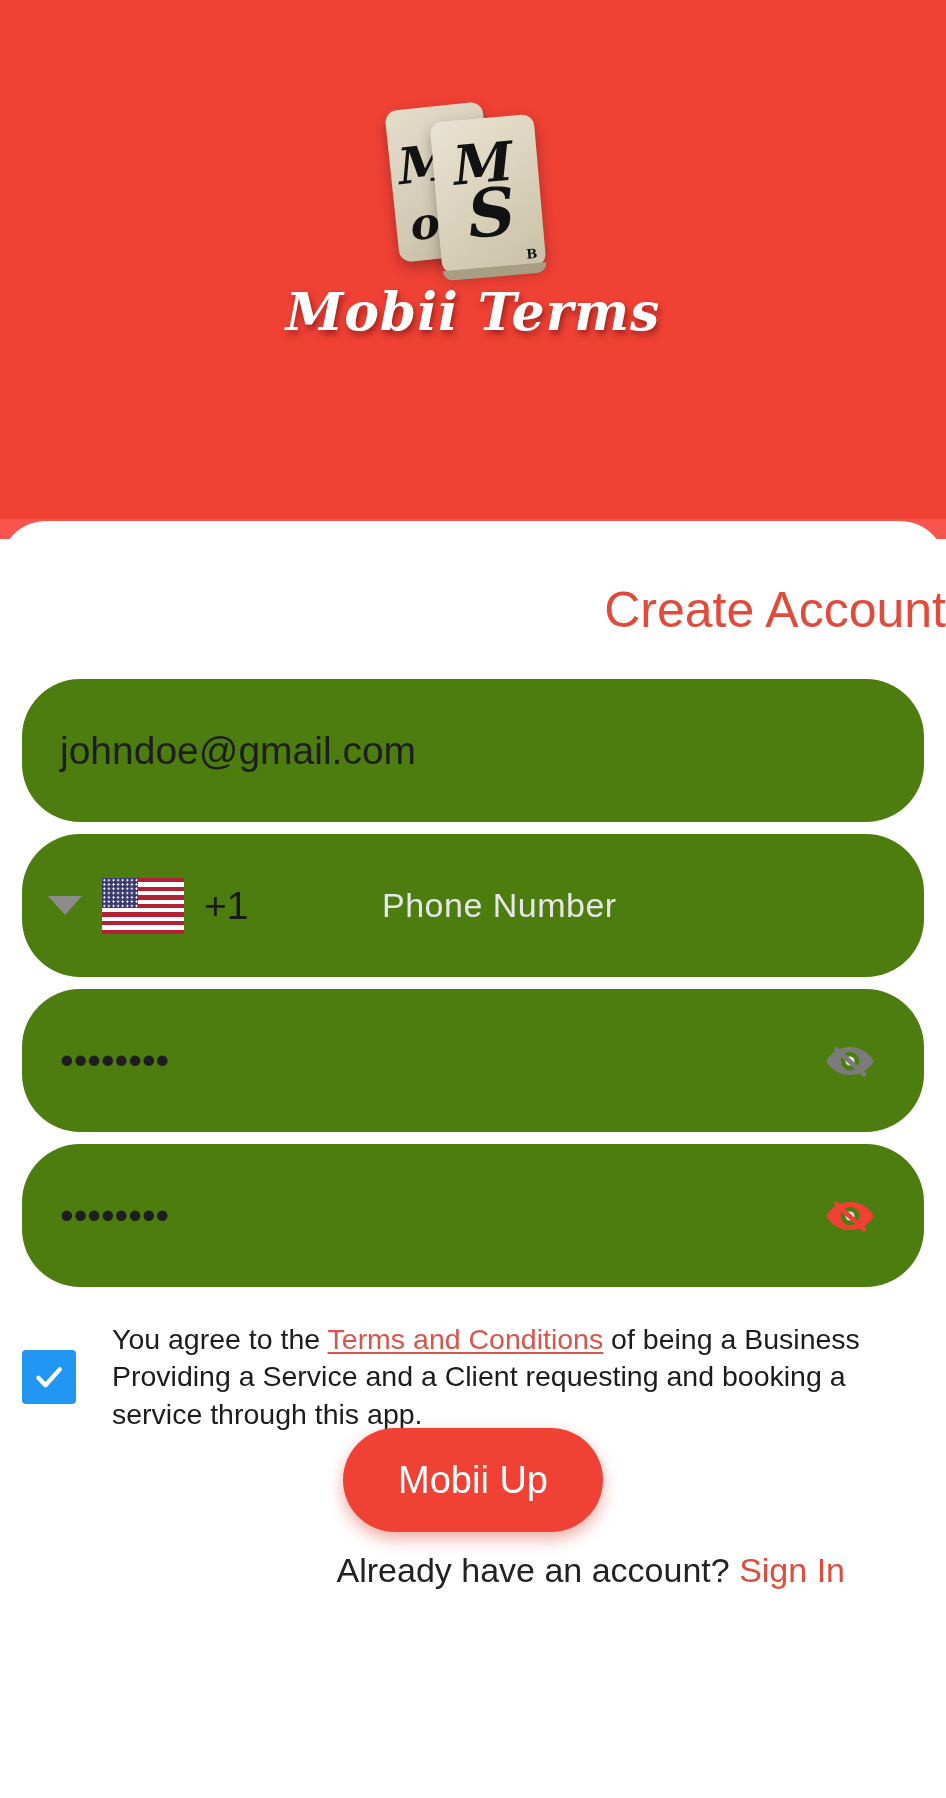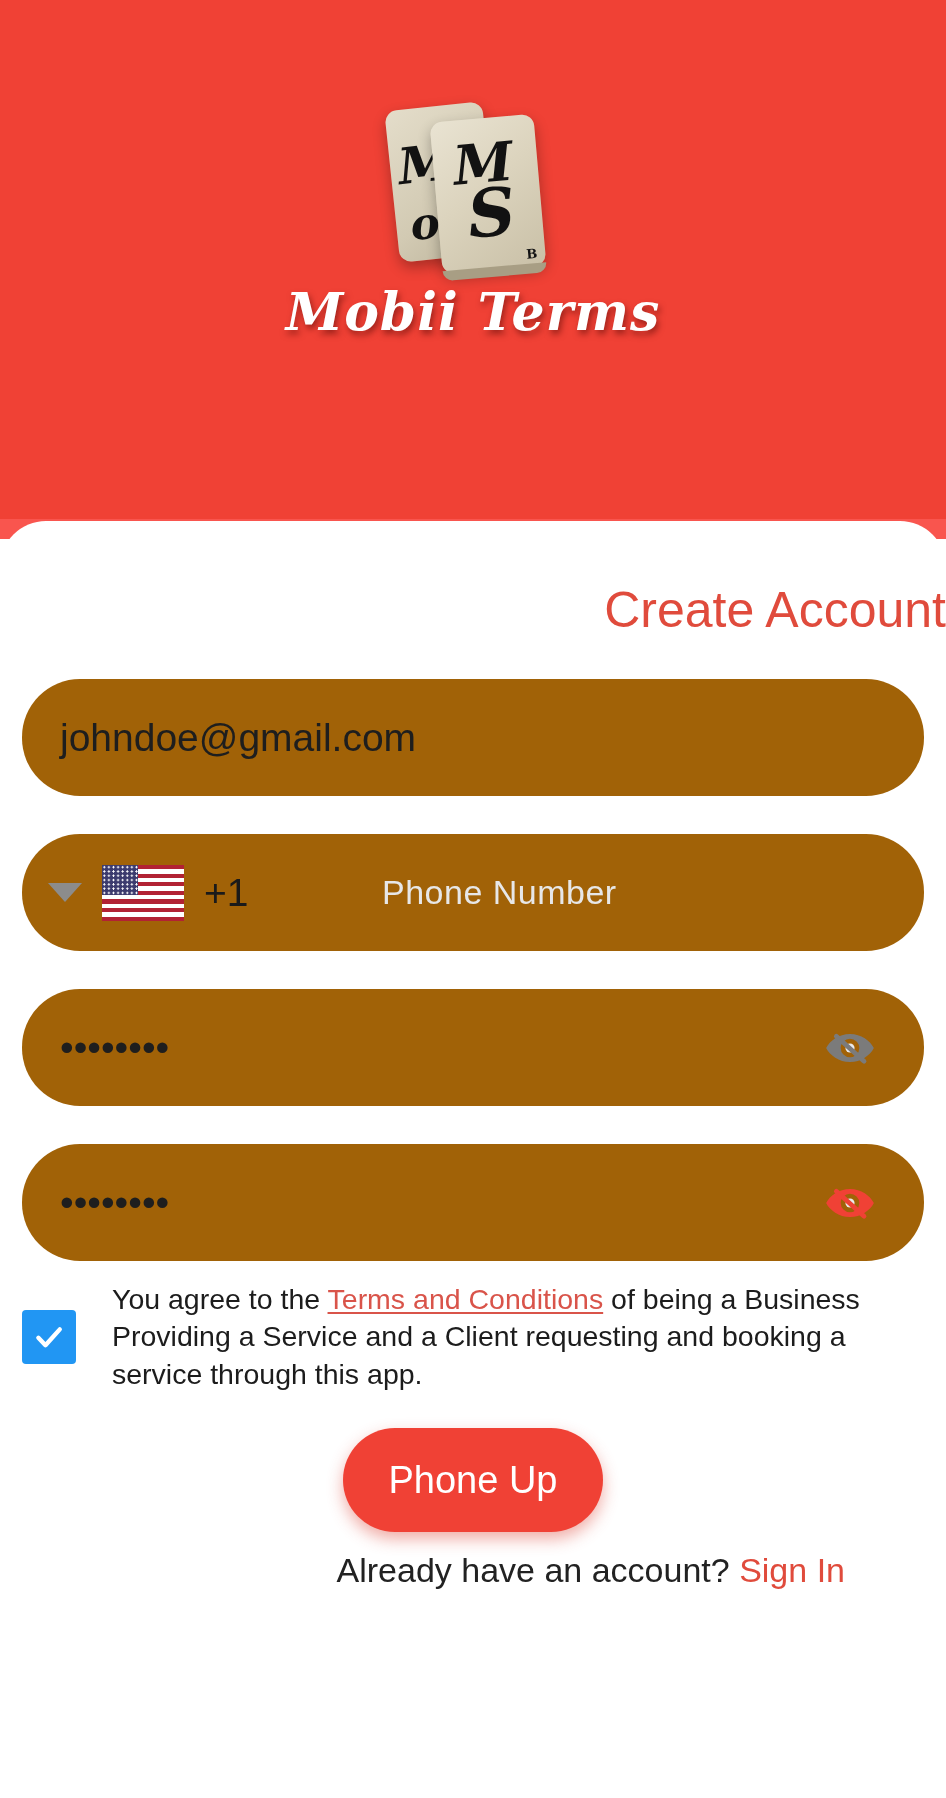--- a/index.html
+++ b/index.html
@@ -115,22 +115,22 @@
     text-align:right;
     font-size:50px;
     color:#E04B3C;
     font-weight:normal;
   }
 
   
   .field {
     position:absolute;
     left:22px;
-    width:902px; height:117px;
-    background:#a16207;
+    width:902px; height:143px;
+    background:#4d7c0f;
     border-radius:58px;
     display:flex;
     align-items:center;
   }
   .field-email   { top:158px; }
   .field-phone   { top:313px; }
   .field-pass    { top:468px; }
   .field-confirm { top:623px; }
 
   .field-text {
@@ -187,21 +187,21 @@
     position:absolute;
     right:42px; top:50%;
     transform:translateY(-50%);
     width:64px; height:58px;
     display:flex; align-items:center; justify-content:center;
   }
 
   
   .terms {
     position:absolute;
-    left:22px; top:760px;
+    left:22px; top:800px;
     width:902px;
     display:flex;
     align-items:flex-start;
   }
   .checkbox {
     flex:0 0 auto;
     width:54px; height:54px;
     background:#2196F3;
     border-radius:4px;
     margin-top:29px;
@@ -312,21 +312,21 @@
 
     <div class="terms">
       <span class="checkbox">
         <svg width="34" height="34" viewBox="0 0 24 24">
           <path d="M4.5 12.6l5 5.2L19.6 6.6" fill="none" stroke="#ffffff" stroke-width="3.1" stroke-linecap="round" stroke-linejoin="round"></path>
         </svg>
       </span>
       <span class="terms-text"><span>You agree to the </span><span class="tc-link">Terms and Conditions</span><span> of being a Business Providing a Service and a Client requesting and booking a service through this app.</span></span>
     </div>
 
-    <button class="signup-btn">Phone Up</button>
+    <button class="signup-btn">Mobii Up</button>
 
     <div class="footer">
       <span>Already have an account?</span>
       <span class="signin-link">Sign In</span>
     </div>
 
   </div>
 </div>
 
 </body></html>

